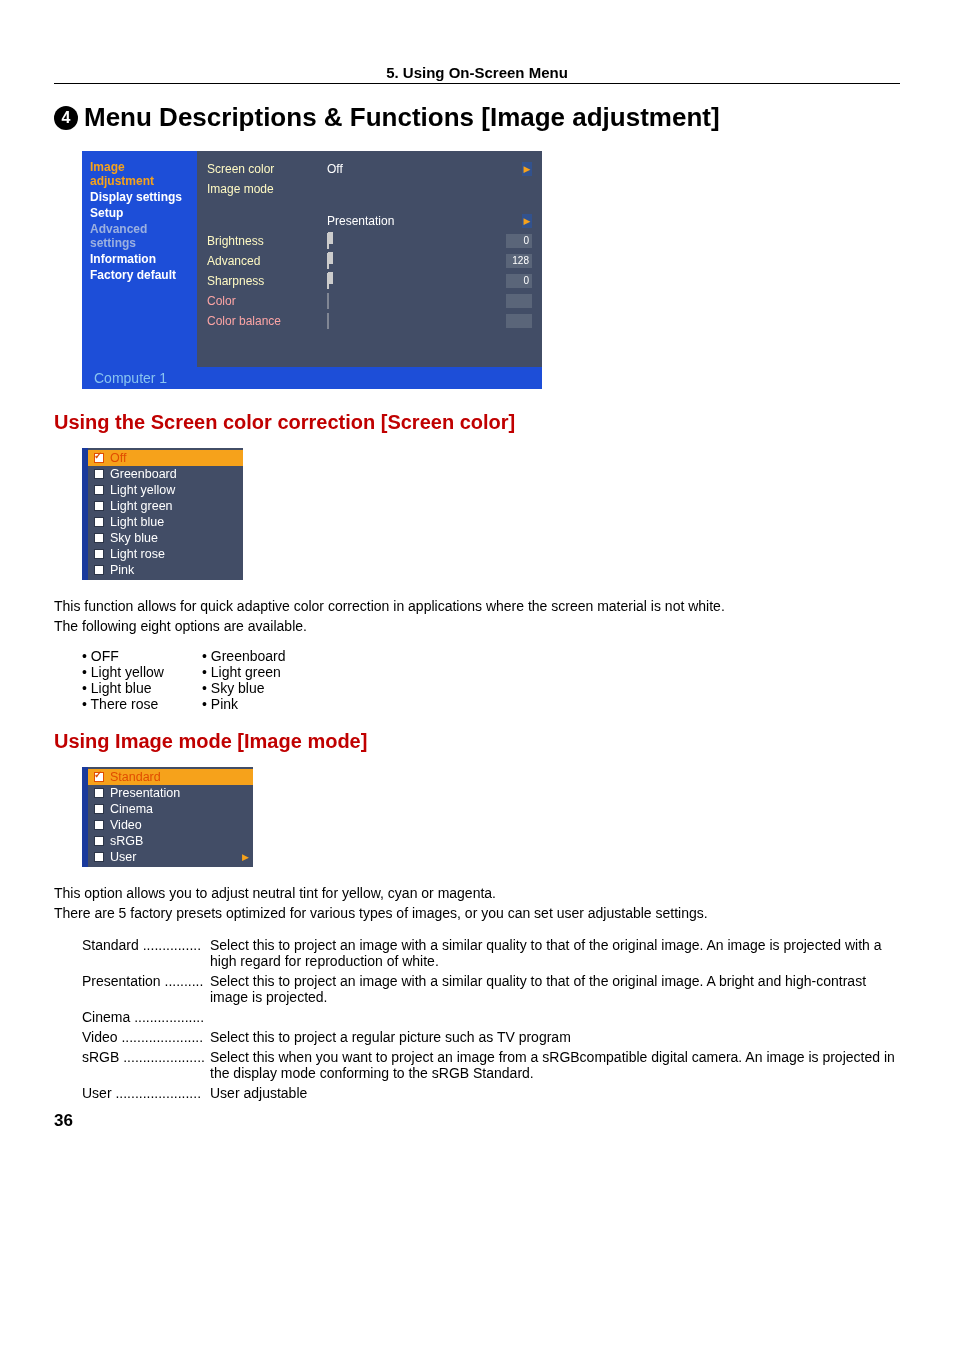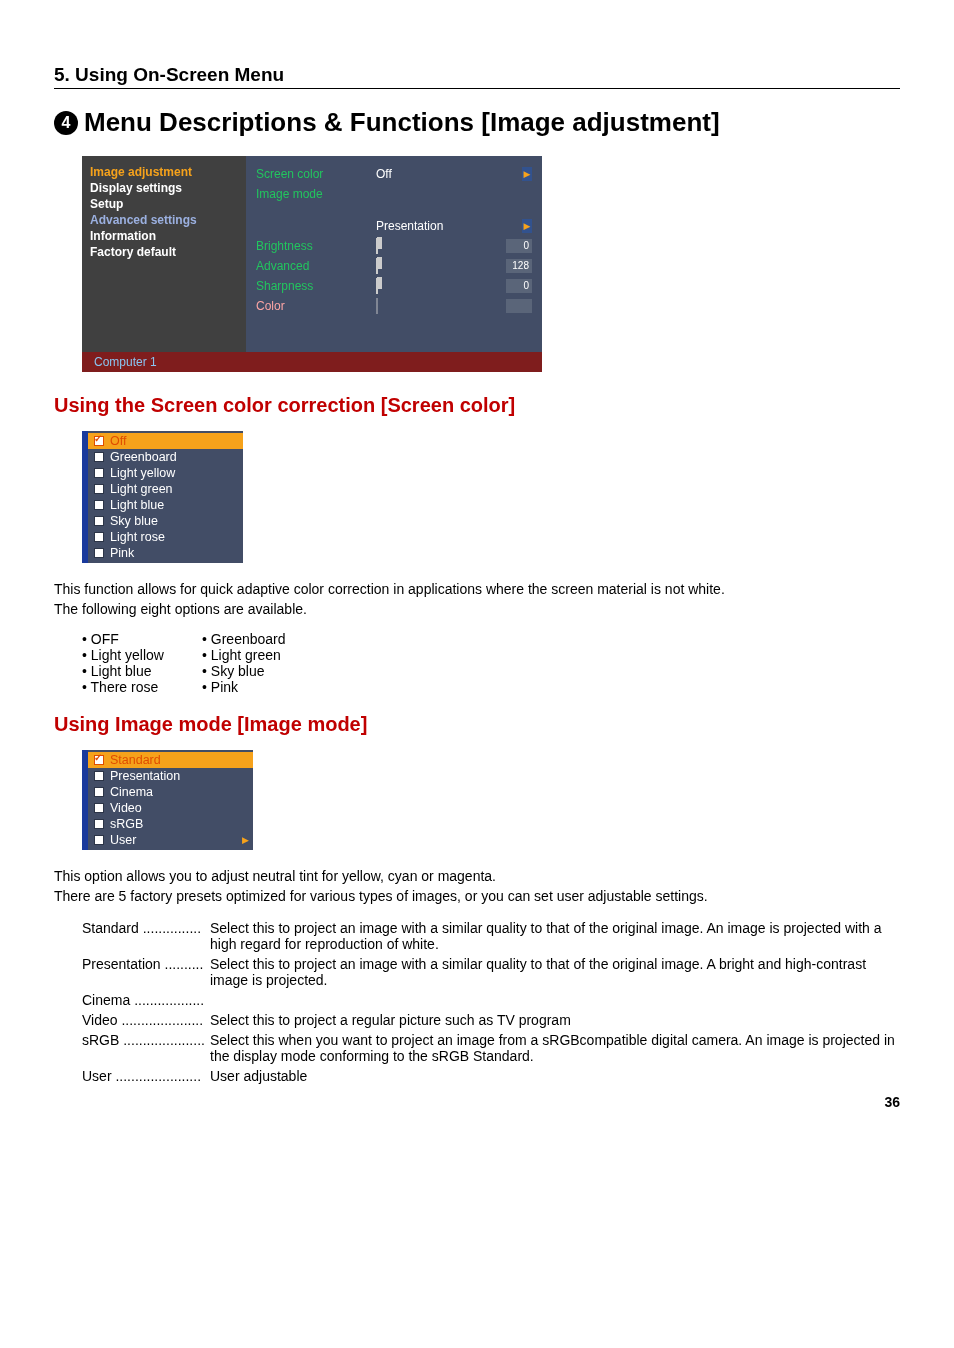--- a/index.html
+++ b/index.html
@@ -9,23 +9,23 @@
     color: #000;
     background: #fff;
   }
   .page {
     width: 954px;
     margin: 0 auto;
     padding: 64px 54px 30px 54px;
     box-sizing: border-box;
   }
   .breadcrumb {
-    text-align: left;
-    font-weight: bold;
-    font-size: 19px;
+    text-align: center;
+    font-weight: bold;
+    font-size: 15px;
     border-bottom: 1px solid #000;
     padding-bottom: 2px;
     margin-bottom: 18px;
   }
   h1.main-title {
     font-size: 26px;
     font-weight: 900;
     margin: 0 0 18px 0;
     display: flex;
     align-items: center;
@@ -47,22 +47,22 @@
   .osd {
     width: 460px;
     margin-left: 28px;
     margin-bottom: 22px;
     font-family: Arial, sans-serif;
     font-size: 13px;
     color: #fff;
   }
   .osd-body { display: flex; }
   .osd-left {
-    width: 164px;
-    background: #404040;
+    width: 115px;
+    background: #1d4ed8;
     padding: 8px 8px;
     box-sizing: border-box;
   }
   .osd-left .mitem {
     padding: 1px 0;
     font-size: 12px;
     font-weight: bold;
   }
   .osd-left .active { color: #f6a21b; }
   .osd-left .dim { color: #9bb0e0; }
@@ -72,21 +72,21 @@
     padding: 8px 10px;
     box-sizing: border-box;
     position: relative;
   }
   .osd-row {
     display: flex;
     align-items: center;
     height: 20px;
     font-size: 12px;
   }
-  .osd-row .lbl { width: 120px; color: #22c55e; }
+  .osd-row .lbl { width: 120px; color: #fef9c3; }
   .osd-row .lbl.dim { color: #fca5a5; }
   .osd-row .val { flex: 1; color: #fff; }
   .osd-row .arrow {
     width: 10px;
     height: 14px;
     background: #32528e;
     display: flex;
     align-items: center;
     justify-content: center;
     color: #f6a21b;
@@ -113,23 +113,23 @@
   .slider .thumb {
     position: absolute;
     top: -2px;
     width: 5px;
     height: 12px;
     background: #ccc;
   }
   .slider.dim { opacity: .45; }
   .osd-spacer { height: 12px; }
   .osd-footer {
-    background: #7f1d1d;
+    background: #1d4ed8;
     color: #89c4f0;
-    font-size: 12px;
+    font-size: 14px;
     padding: 3px 12px;
   }
 
   
   .sub-h {
     font-weight: bold;
     margin: 12px 0 14px 0;
     font-size: 20px;
   }
   .red { color: #c00000; }
@@ -190,21 +190,21 @@
   }
   .bullets-2col .row { display: flex; }
   .bullets-2col .c1 { width: 120px; }
   .bullets-2col .c2 { }
 
   .defs { margin: 16px 0 0 28px; font-size: 14px; }
   .defs .drow { display: flex; margin-bottom: 4px; }
   .defs .dterm { width: 128px; white-space: nowrap; }
   .defs .ddesc { flex: 1; }
 
-  .pgnum { text-align: right; font-weight: bold; font-size: 14px; margin-top: 10px; }
+  .pgnum { text-align: left; font-weight: bold; font-size: 17px; margin-top: 10px; }
 </style>
 </head>
 <body>
 
 <div class="page">
 
   <div class="breadcrumb">5. Using On-Screen Menu</div>
 
   <h1 class="main-title">
     <span class="num-badge">4</span>
@@ -250,20 +250,25 @@
         <div class="osd-row">
           <span class="lbl">Sharpness</span>
           <span class="val"><span class="slider"><span class="thumb" style="left:48%"></span></span></span>
           <span class="numbox">0</span>
         </div>
         <div class="osd-row">
           <span class="lbl dim">Color</span>
           <span class="val"><span class="slider dim"></span></span>
           <span class="numbox"></span>
         </div>
+        <div class="osd-row">
+          <span class="lbl dim">Color balance</span>
+          <span class="val"><span class="slider dim"></span></span>
+          <span class="numbox"></span>
+        </div>
         <div style="height:28px"></div>
       </div>
     </div>
     <div class="osd-footer">Computer 1</div>
   </div>
 
   <div class="sub-h red">Using the Screen color correction [Screen color]</div>
 
   <div class="opt-list" id="optlist-sc">
       <div class="opt sel">

